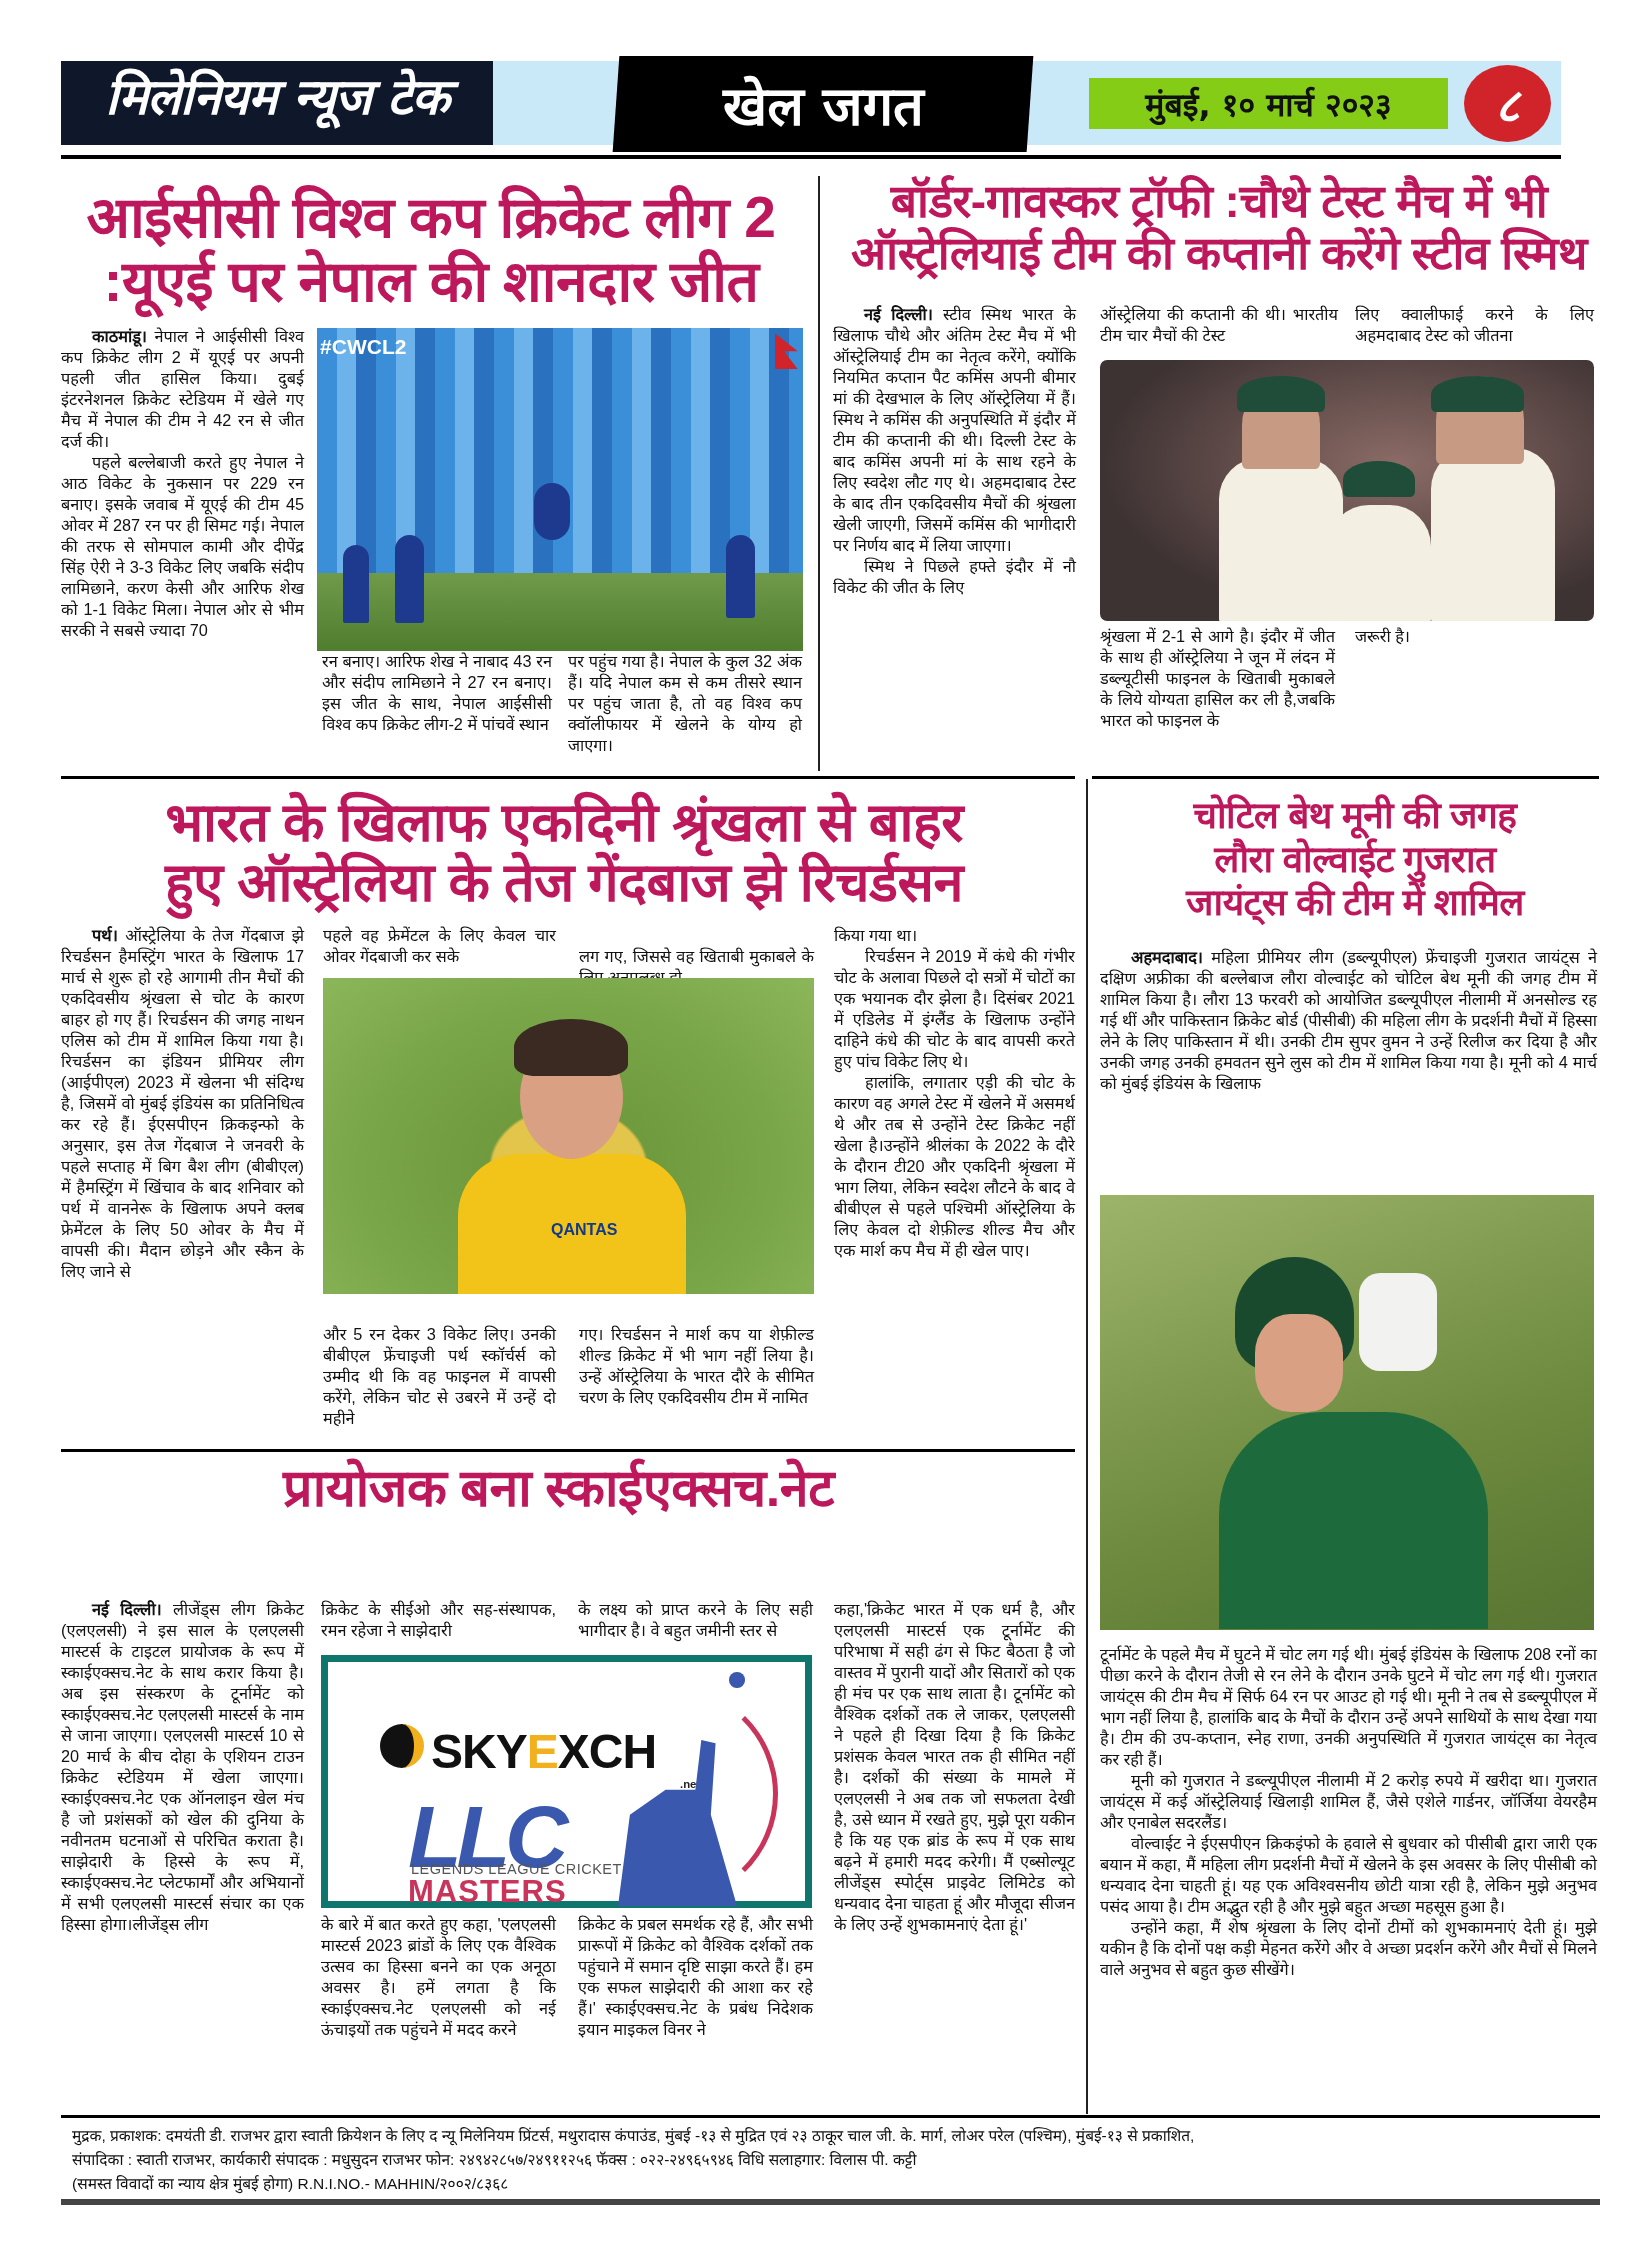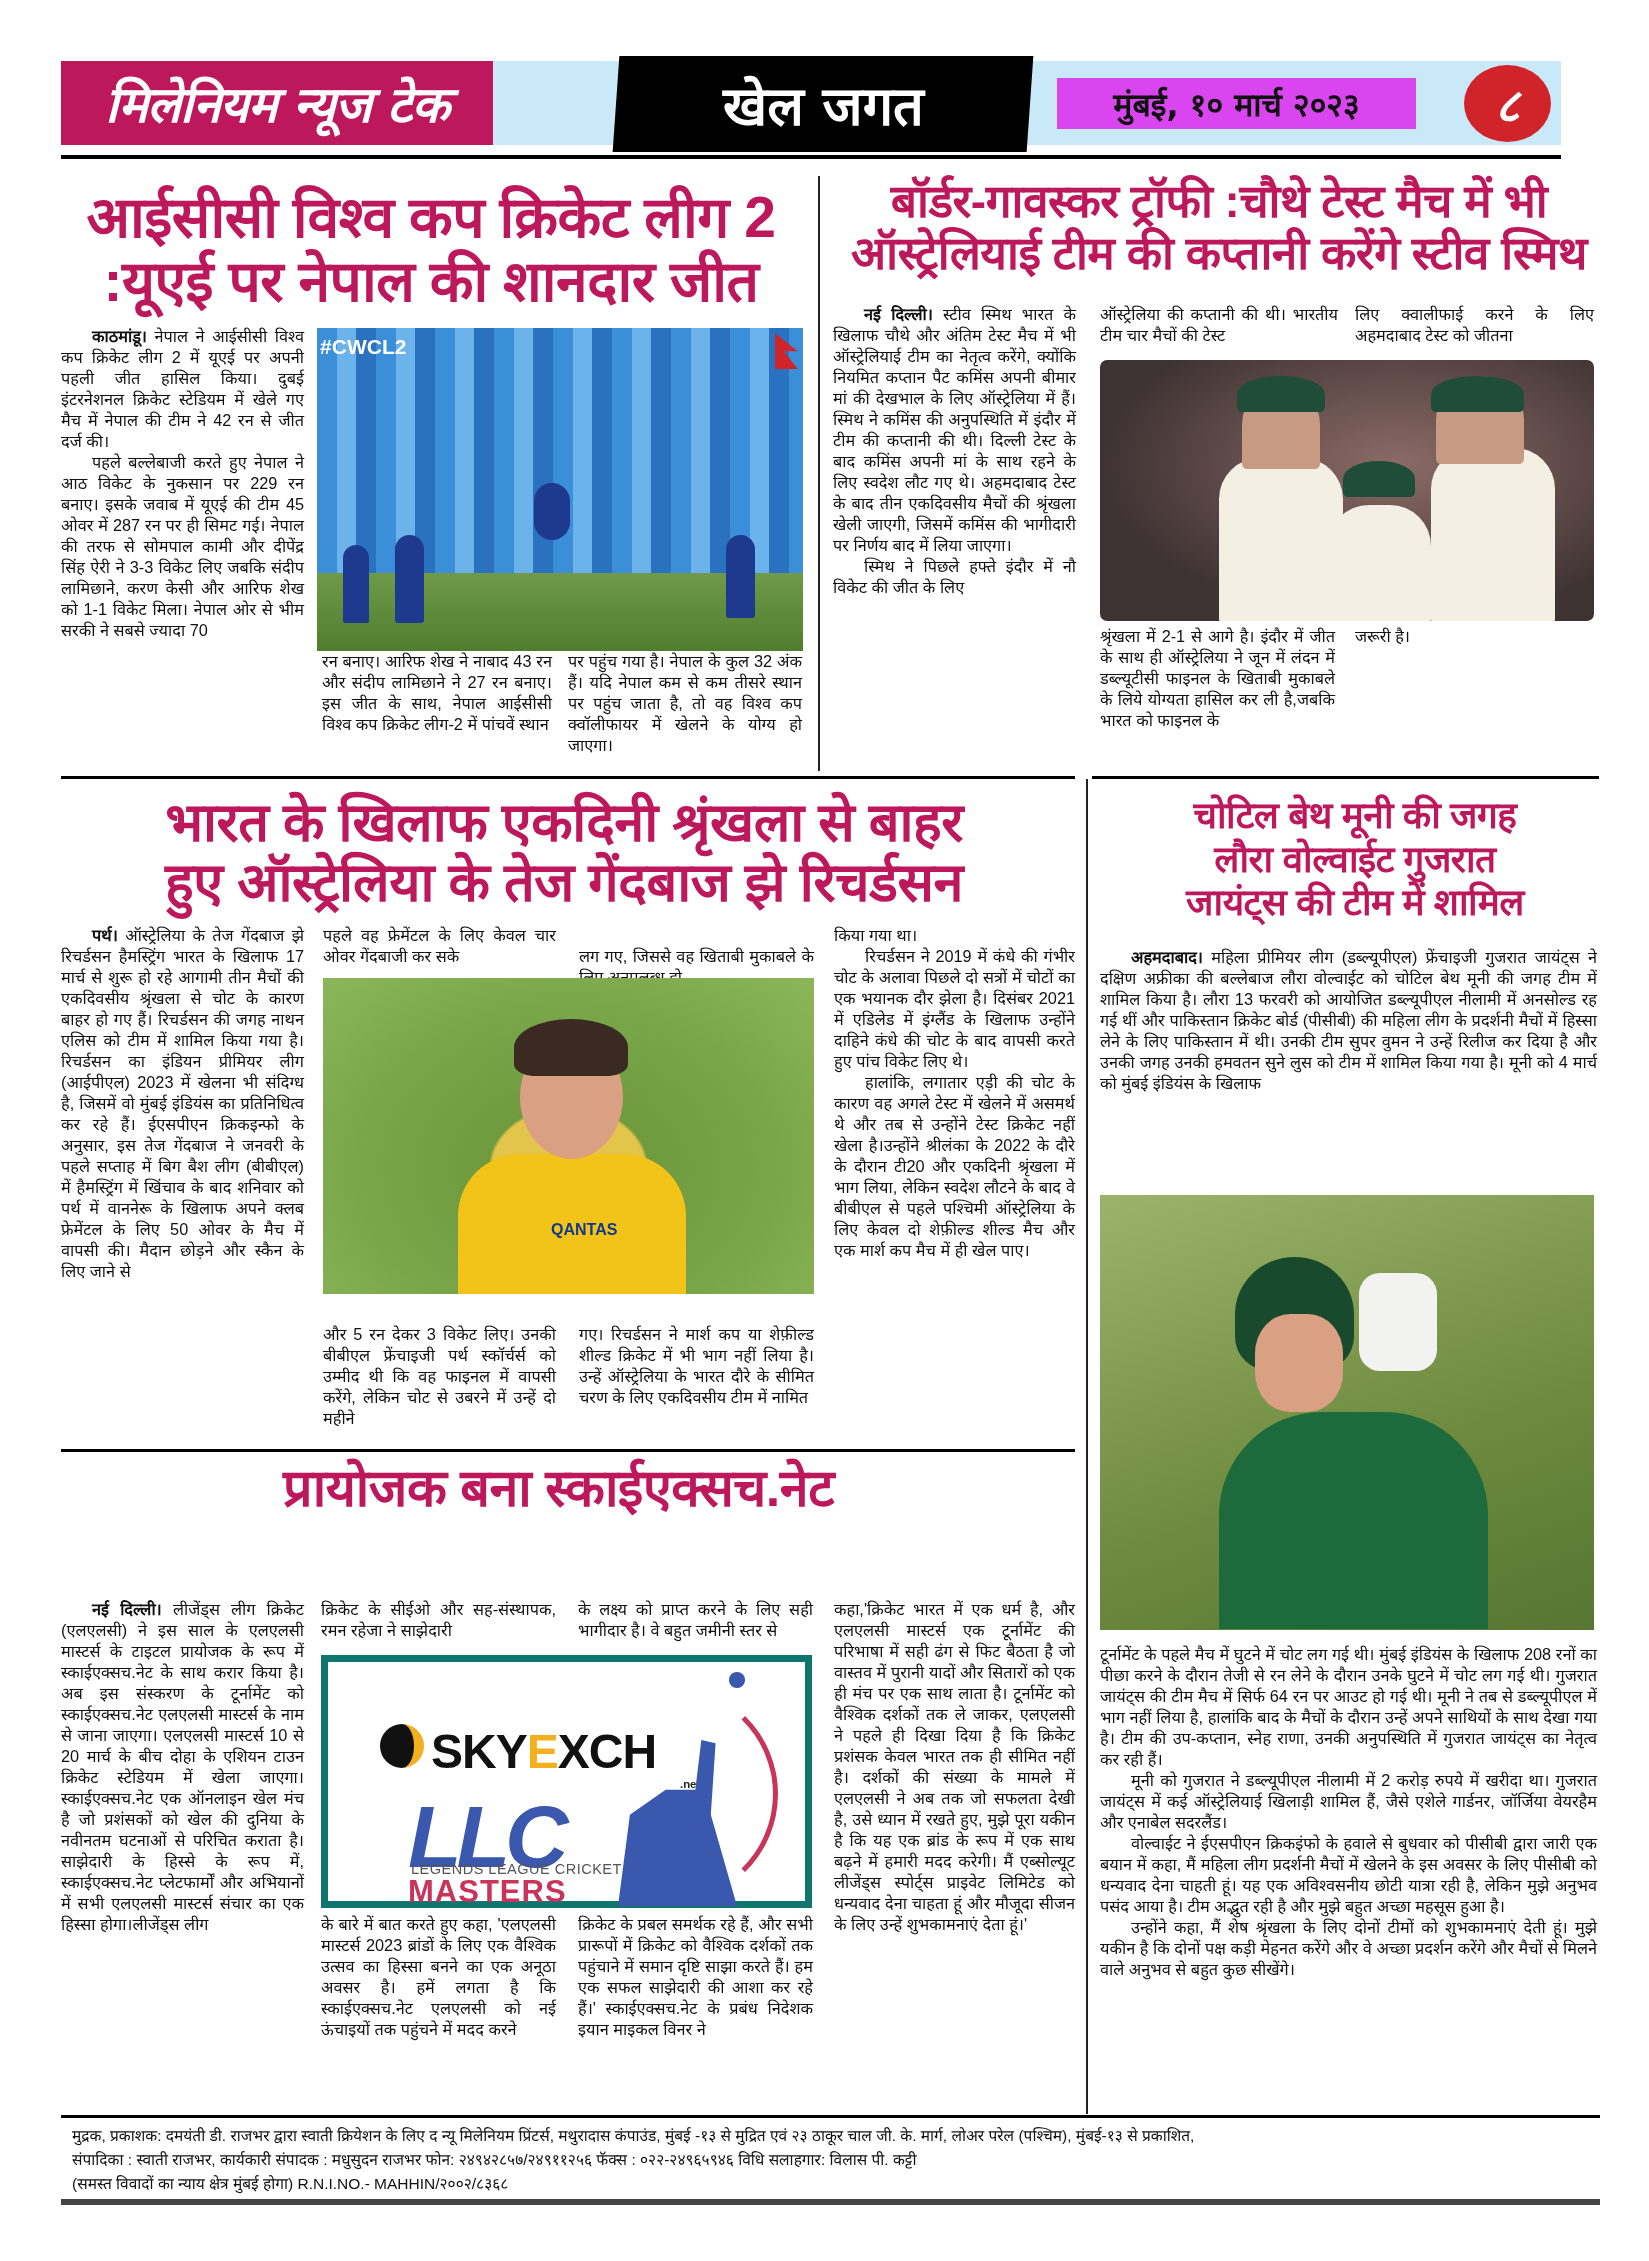--- a/index.html
+++ b/index.html
@@ -2,26 +2,26 @@
 <html style="font-size:8.3px"><head>
 <meta charset="utf-8">
 <style>
   * { box-sizing: border-box; margin: 0; padding: 0; }
   html, body { width: 1650px; height: 2261px; background: #ffffff; overflow: hidden; }
   body { position: relative; font-family: "DejaVu Sans", sans-serif; color: #111; }
   .abs { position: absolute; }
 
   
   .mast-band { left: 61px; top: 61px; width: 1500px; height: 84px; background: #c9e9f9; }
-  .mast-brand { left: 61px; top: 61px; width: 432px; height: 84px; background: #be185d; color: #fff;
-    font-family: "DejaVu Sans", sans-serif; font-weight: bold; font-size: 50px; display: flex; align-items: center; justify-content: center; font-style: italic; letter-spacing: -1px; }
+  .mast-brand { left: 61px; top: 61px; width: 432px; height: 84px; background: #0f172a; color: #fff;
+    font-family: "DejaVu Sans", sans-serif; font-weight: bold; font-size: 50px; display: flex; justify-content: center; font-style: italic; letter-spacing: -1px; }
   .mast-section { left: 616px; top: 56px; width: 414px; height: 96px; background: #000; color: #fff;
     transform: skewX(-4deg); display: flex; align-items: center; justify-content: center; font-weight: bold; font-size: 54px; }
   .mast-section span { transform: skewX(4deg); }
-  .mast-date { left: 1057px; top: 78px; width: 359px; height: 51px; background: #d946ef; display: flex; align-items: center; justify-content: center;
+  .mast-date { left: 1089px; top: 78px; width: 359px; height: 51px; background: #84cc16; display: flex; align-items: center; justify-content: center;
     font-weight: bold; font-size: 32px; color: #111; }
   .mast-page { left: 1464px; top: 65px; width: 87px; height: 77px; border-radius: 50%; background: #d1232a; color: #fff;
     display: flex; align-items: center; justify-content: center; font-size: 47px; font-weight: bold; font-style: italic; }
 
   
   .hl { font-family: "Liberation Sans", sans-serif; font-weight: bold; color: #be185d; line-height: 1.12; text-align: center; letter-spacing: -0.5px; }
   .hl1 { left: 61px; top: 186px; width: 740px; font-size: 57px; }
   .hl2 { left: 823px; top: 176px; width: 792px; font-size: 46px; }
   .hl3 { left: 57px; top: 792px; width: 1014px; font-size: 54px; }
   .hl4 { left: 1112px; top: 794px; width: 486px; font-size: 37px; line-height: 1.18; }

